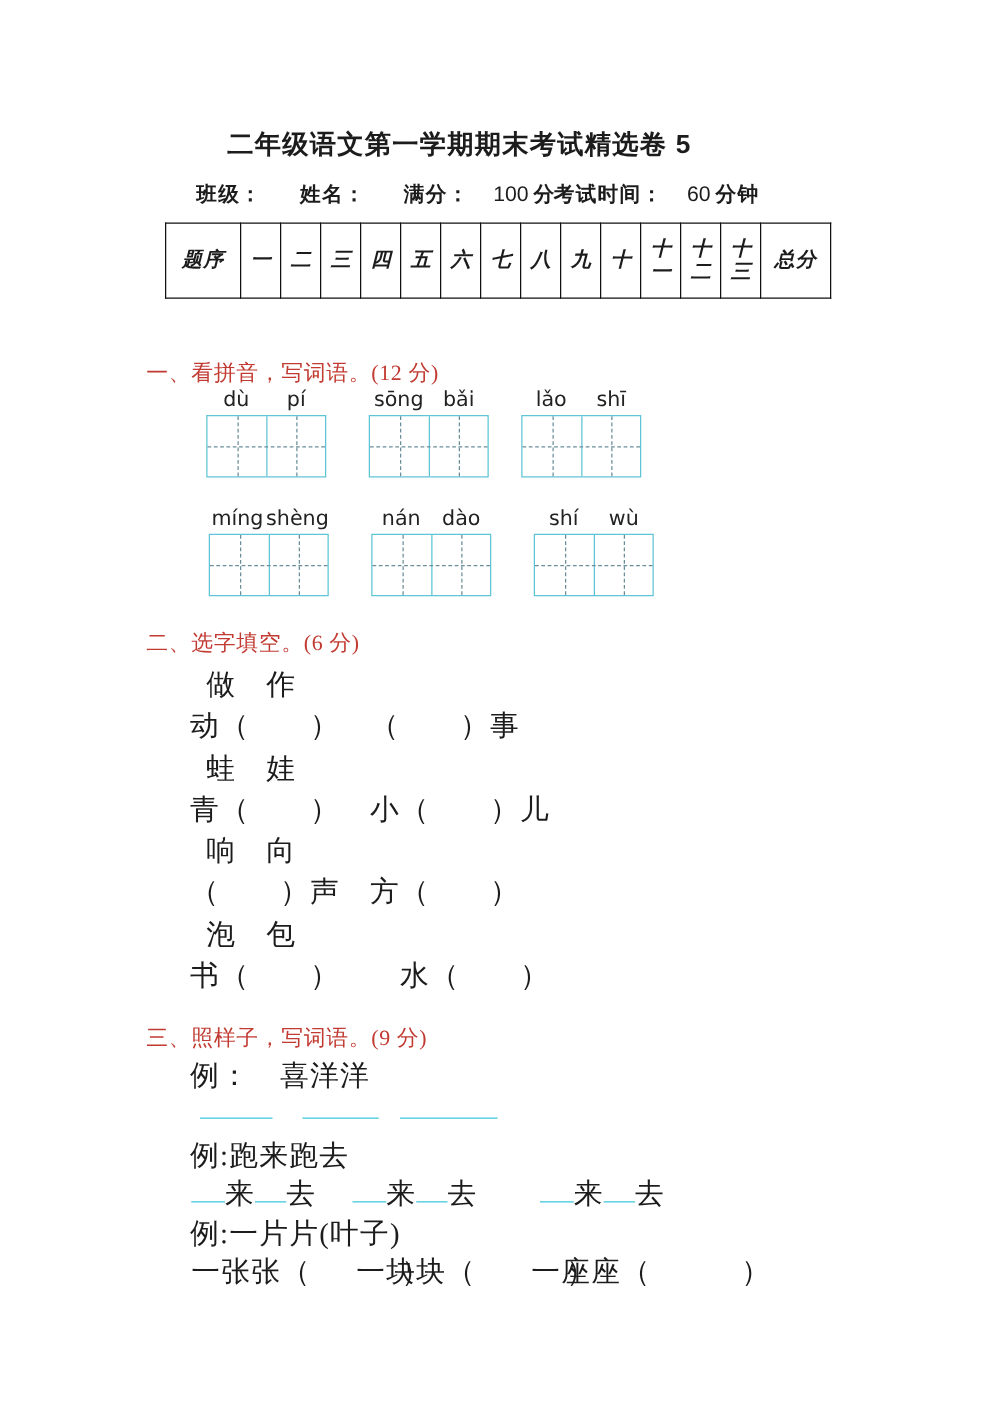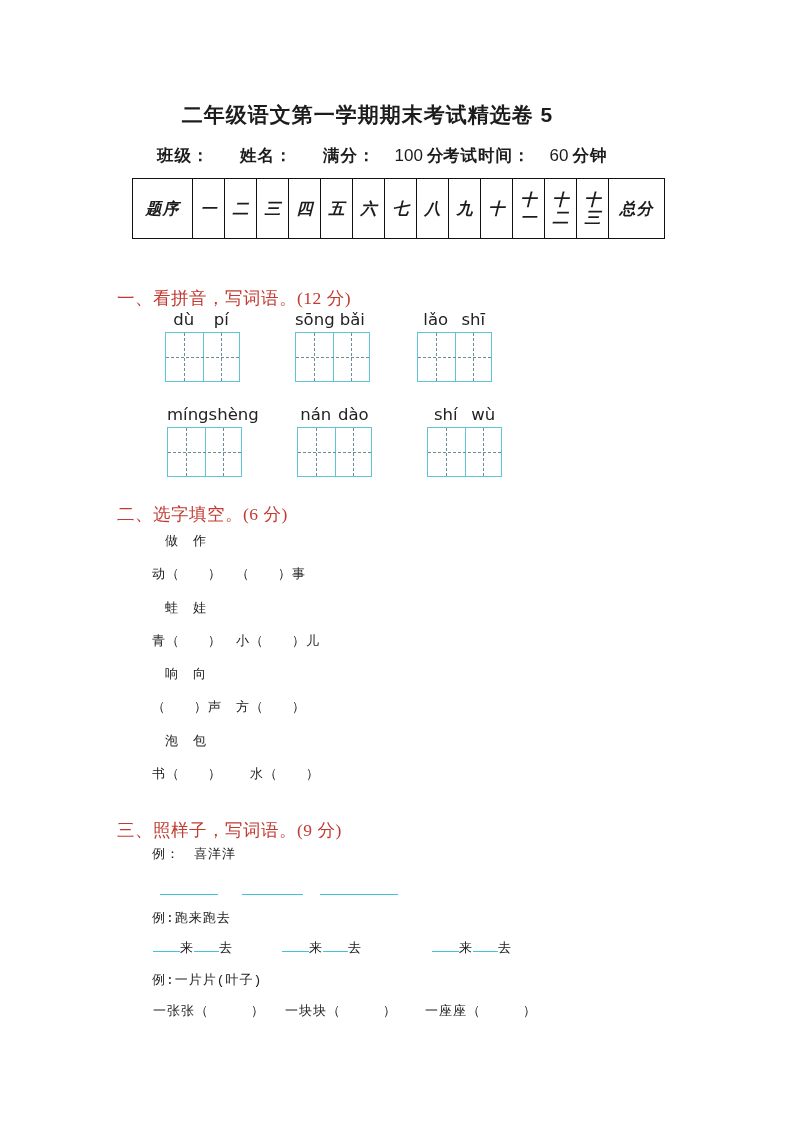--- a/index.html
+++ b/index.html
@@ -26,31 +26,31 @@
   table.score td{border:1.6px solid #111;text-align:center;vertical-align:middle;padding:0;
     font-family:"Liberation Sans", sans-serif;font-weight:700;font-size:16px;
     word-break:break-all;line-height:1.1;}
   tr.r1{height:60px;} tr.r2{height:40px;}
   td.corner{font-size:15.5px;letter-spacing:1px;}
   td.qcol{font-size:15px;padding:1px 0;}
   td.total{font-size:15.5px;letter-spacing:1px;}
   
   .sec-heading{color:var(--red);font-size:17.5px;letter-spacing:0.5px;}
   
-  .pinyin-group{position:absolute;width:75px;}
+  .pinyin-group{position:absolute;width:96px;}
   .pinyin-labels{display:flex;height:22px;font-family:"DejaVu Sans", sans-serif;
     font-size:16.5px;color:#222;}
   .pinyin-labels span{flex:1;text-align:center;}
   .tzg{position:relative;height:48px;border:1.4px solid var(--cyan);background:#fff;}
   .tzg .v25,.tzg .v75{position:absolute;top:0;bottom:0;width:0;border-left:1.3px dashed var(--dash);}
   .tzg .v25{left:25%;} .tzg .v75{left:75%;}
   .tzg .vmid{position:absolute;top:0;bottom:0;left:50%;width:0;border-left:1.4px solid var(--cyan);}
   .tzg .hmid{position:absolute;left:0;right:0;top:50%;height:0;border-top:1.3px dashed var(--dash);}
   
-  .tline{position:absolute;font-size:13px;letter-spacing:1px;white-space:pre;font-family:Liberation Mono, monospace;}
+  .tline{position:absolute;font-size:23px;letter-spacing:1px;white-space:pre;}
   
   .blankline{position:absolute;height:0;border-top:1.7px solid var(--uline);}
   
   .iblank{display:inline-block;height:2px;border-bottom:1.7px solid var(--uline);}
 </style>
 </head>
 <body>
 
 <div class="abs title">二年级语文第一学期期末考试精选卷 5</div>
 

